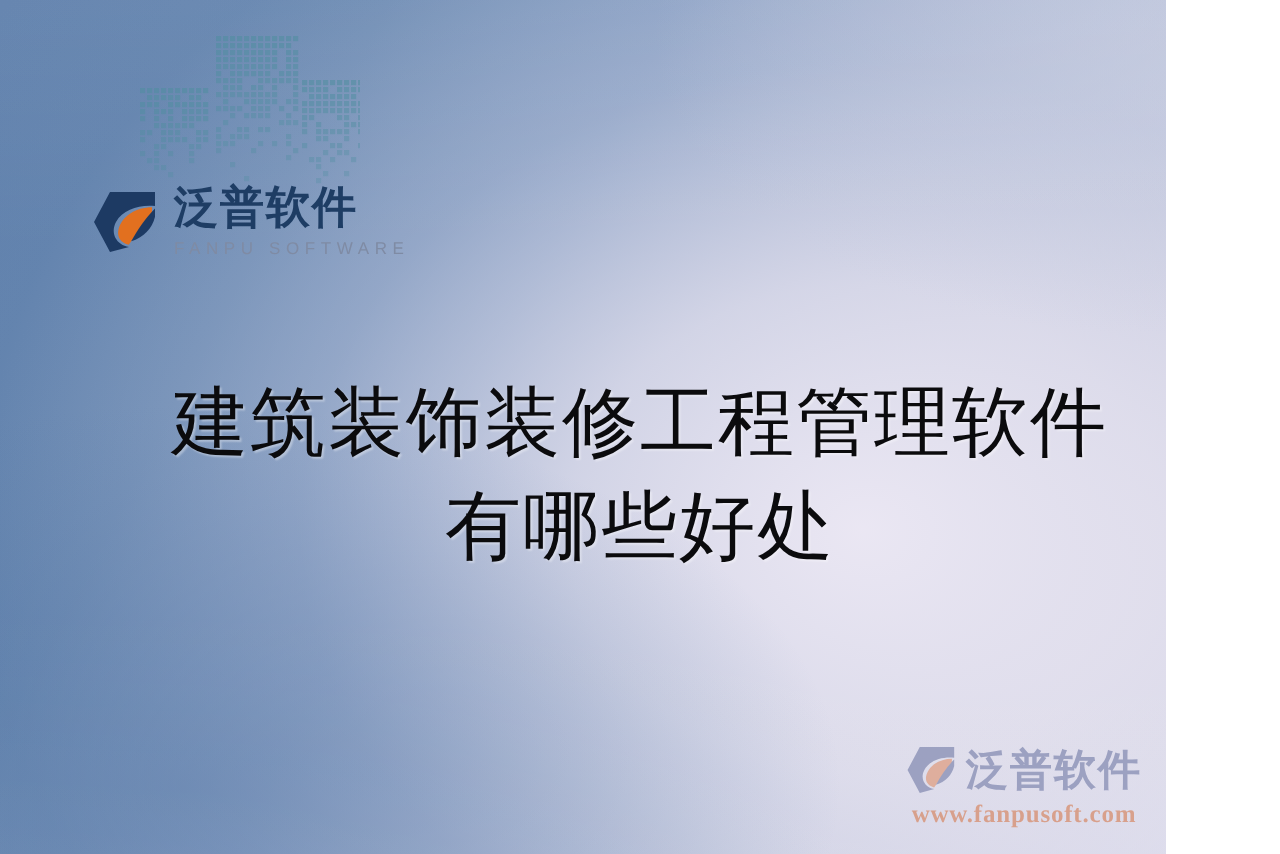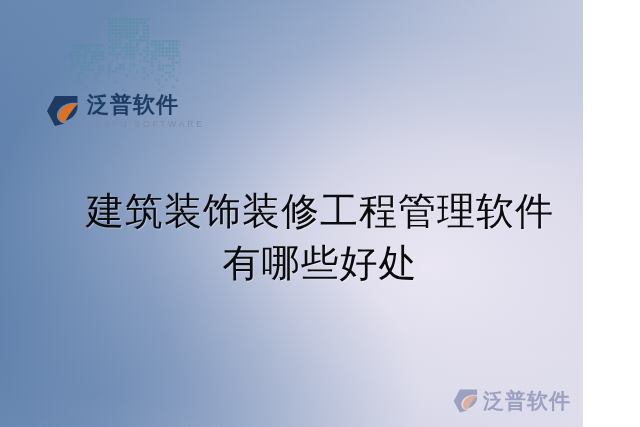--- a/index.html
+++ b/index.html
@@ -466,15 +466,16 @@
 
   <div id="watermark">
     <div class="wm-row">
       <svg width="26" height="26" viewBox="0 0 34 34" aria-hidden="true">
         <path d="M9.0 2.0 L31.5 2.0 L31.5 9.0 C24 8.2 15.5 10.5 12.0 17.0 C9.0 22.6 12.2 28.5 18.5 29.5 L9.0 32.0 L1.0 17.0 Z" fill="#8e94b8"></path>
         <path d="M30.0 9.6 C22.0 9.6 14.8 14.0 13.2 21.0 C12.4 24.6 14.6 27.6 18.4 28.4 C22.0 23.2 26.0 17.4 30.0 13.0 Z" fill="#dfa48c"></path>
         <path d="M31.5 10.2 C27.4 14.2 23.2 20.0 19.6 26.6 C25.6 25.0 30.2 20.2 31.5 14.4 Z" fill="#8e94b8"></path>
       </svg>
       <span class="wm-cn">泛普软件</span>
     </div>
+    <span class="wm-url">www.fanpusoft.com</span>
   </div>
 
 </div>
 
 </body></html>

